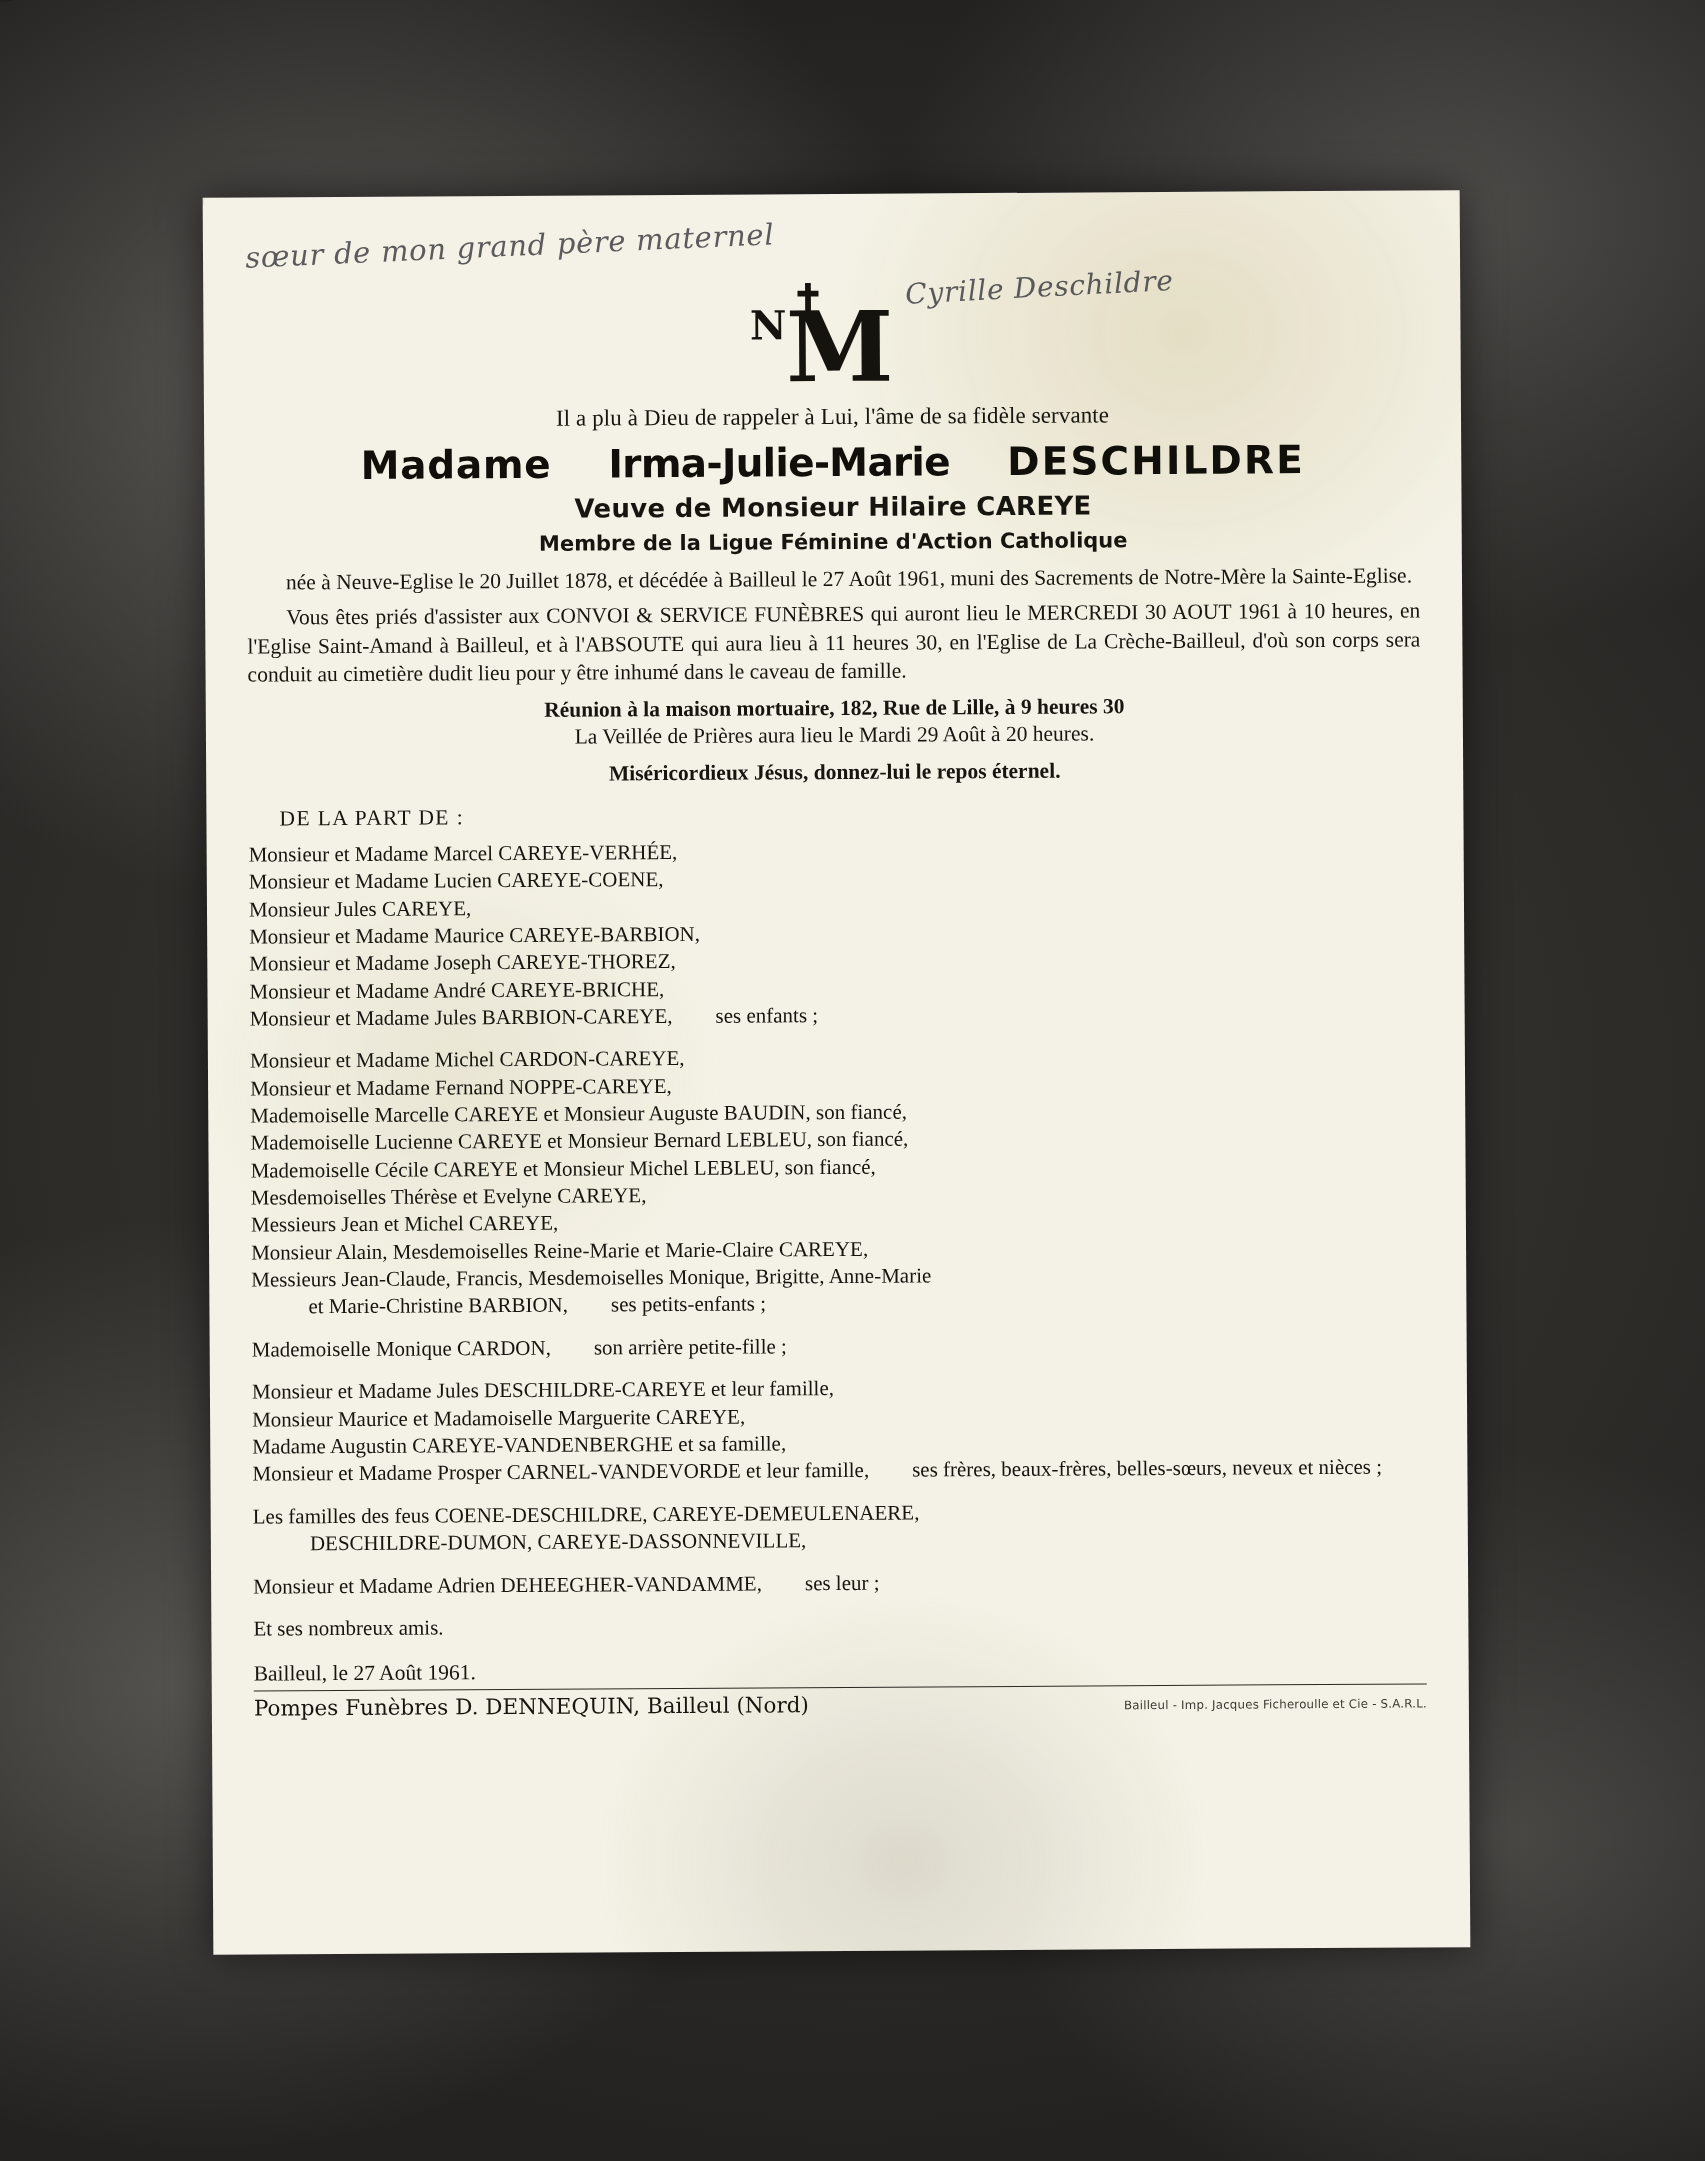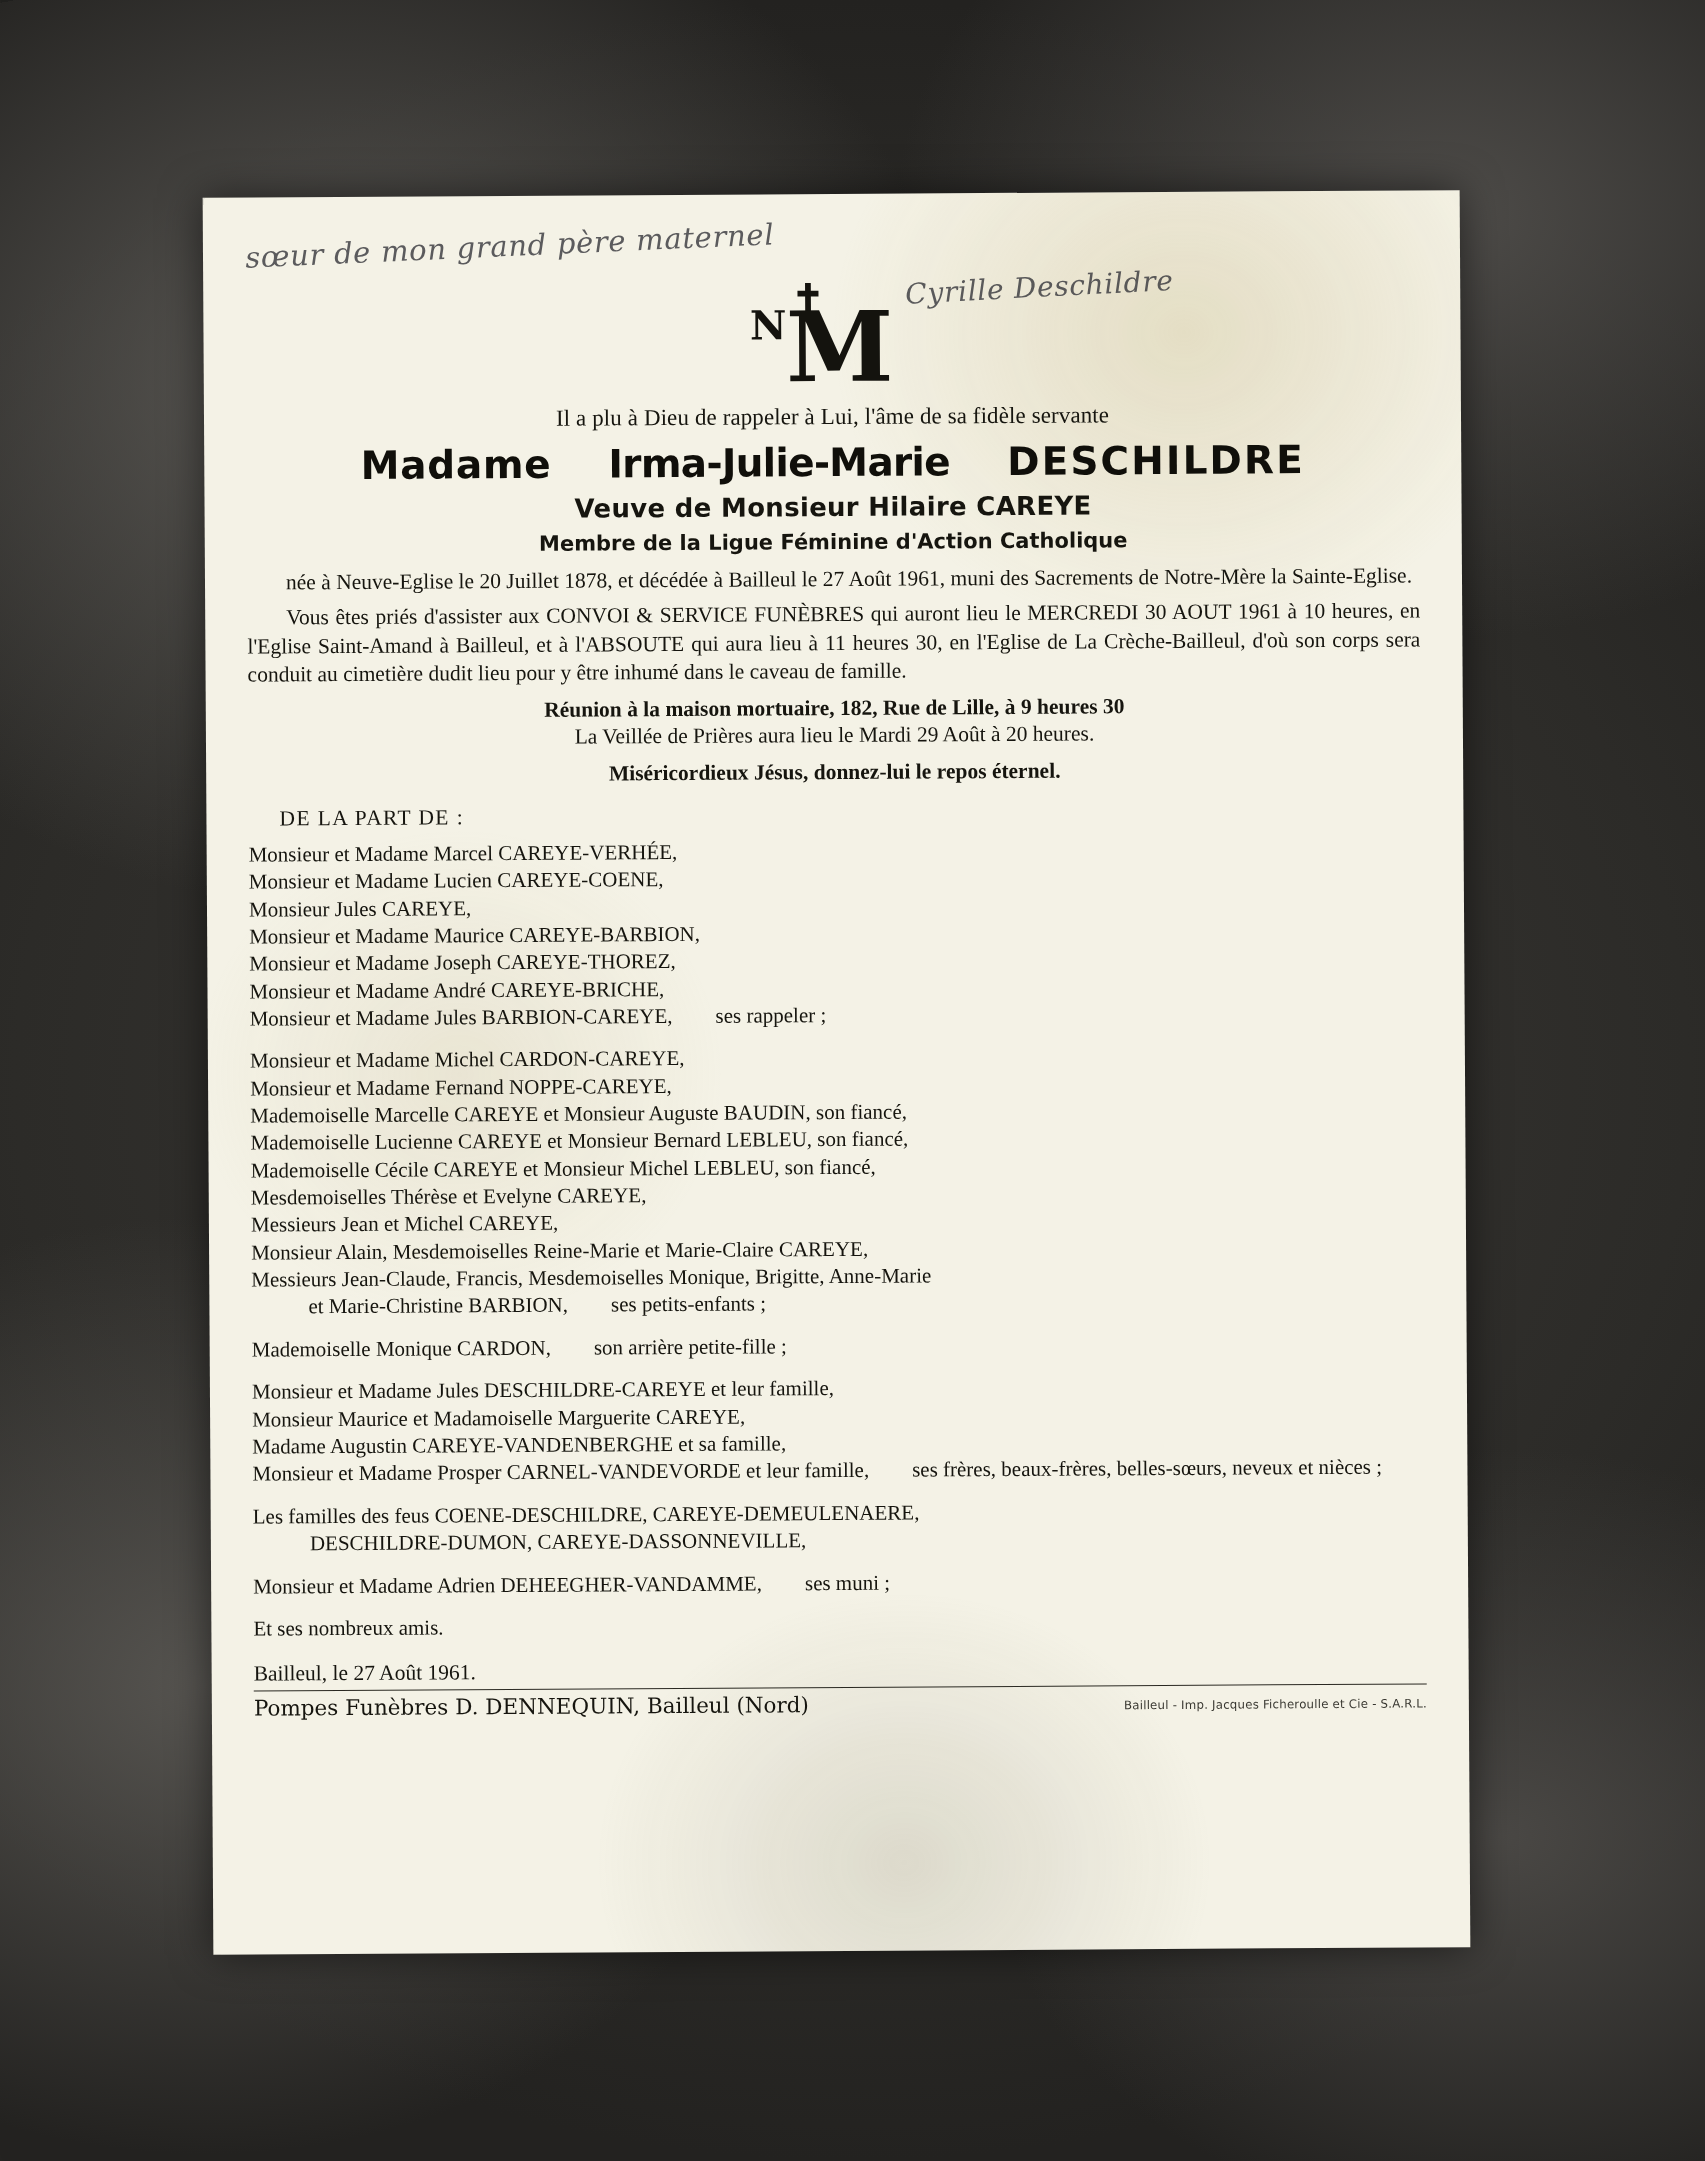--- a/index.html
+++ b/index.html
@@ -285,21 +285,21 @@
     <div class="departpart">DE LA PART DE :</div>
 
     <div id="groups-container">
         <div class="group">
           <div class="row">Monsieur et Madame Marcel CAREYE-VERHÉE,</div>
           <div class="row">Monsieur et Madame Lucien CAREYE-COENE,</div>
           <div class="row">Monsieur Jules CAREYE,</div>
           <div class="row">Monsieur et Madame Maurice CAREYE-BARBION,</div>
           <div class="row">Monsieur et Madame Joseph CAREYE-THOREZ,</div>
           <div class="row">Monsieur et Madame André CAREYE-BRICHE,</div>
-          <div class="row">Monsieur et Madame Jules BARBION-CAREYE,<span class="role">ses rappeler ;</span></div>
+          <div class="row">Monsieur et Madame Jules BARBION-CAREYE,<span class="role">ses enfants ;</span></div>
         </div>
         <div class="group">
           <div class="row">Monsieur et Madame Michel CARDON-CAREYE,</div>
           <div class="row">Monsieur et Madame Fernand NOPPE-CAREYE,</div>
           <div class="row">Mademoiselle Marcelle CAREYE et Monsieur Auguste BAUDIN, son fiancé,</div>
           <div class="row">Mademoiselle Lucienne CAREYE et Monsieur Bernard LEBLEU, son fiancé,</div>
           <div class="row">Mademoiselle Cécile CAREYE et Monsieur Michel LEBLEU, son fiancé,</div>
           <div class="row">Mesdemoiselles Thérèse et Evelyne CAREYE,</div>
           <div class="row">Messieurs Jean et Michel CAREYE,</div>
           <div class="row">Monsieur Alain, Mesdemoiselles Reine-Marie et Marie-Claire CAREYE,</div>
@@ -313,21 +313,21 @@
           <div class="row">Monsieur et Madame Jules DESCHILDRE-CAREYE et leur famille,</div>
           <div class="row">Monsieur Maurice et Madamoiselle Marguerite CAREYE,</div>
           <div class="row">Madame Augustin CAREYE-VANDENBERGHE et sa famille,</div>
           <div class="row">Monsieur et Madame Prosper CARNEL-VANDEVORDE et leur famille,<span class="role">ses frères, beaux-frères, belles-sœurs, neveux et nièces ;</span></div>
         </div>
         <div class="group">
           <div class="row">Les familles des feus COENE-DESCHILDRE, CAREYE-DEMEULENAERE,</div>
           <div class="row indent-sub">DESCHILDRE-DUMON, CAREYE-DASSONNEVILLE,</div>
         </div>
         <div class="group">
-          <div class="row">Monsieur et Madame Adrien DEHEEGHER-VANDAMME,<span class="role">ses muni ;</span></div>
+          <div class="row">Monsieur et Madame Adrien DEHEEGHER-VANDAMME,<span class="role">ses leur ;</span></div>
         </div>
         <div class="group">
           <div class="row">Et ses nombreux amis.</div>
         </div>
       </div>
 
     <div class="footer-place">Bailleul, le 27 Août 1961.</div>
 
     <div class="footer-rule"></div>
 

